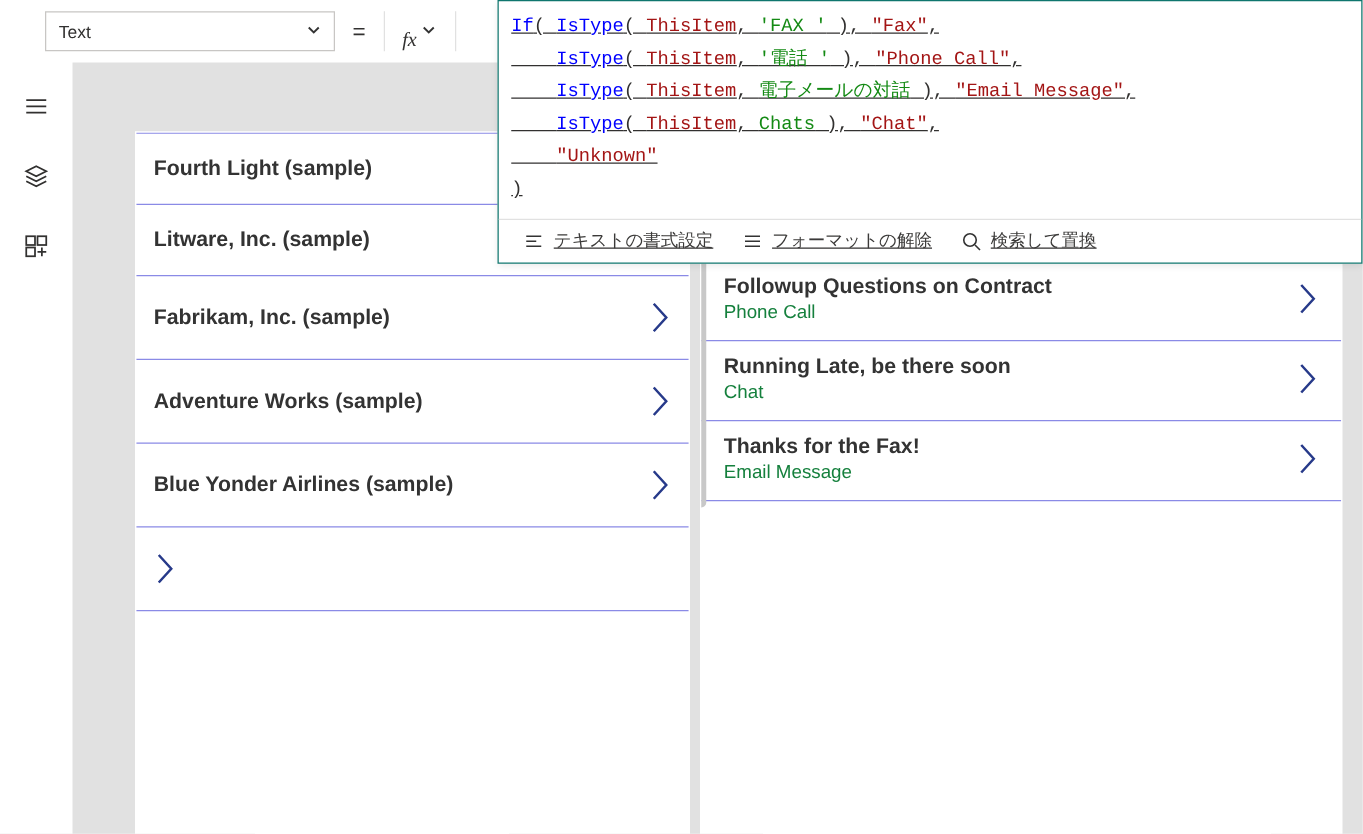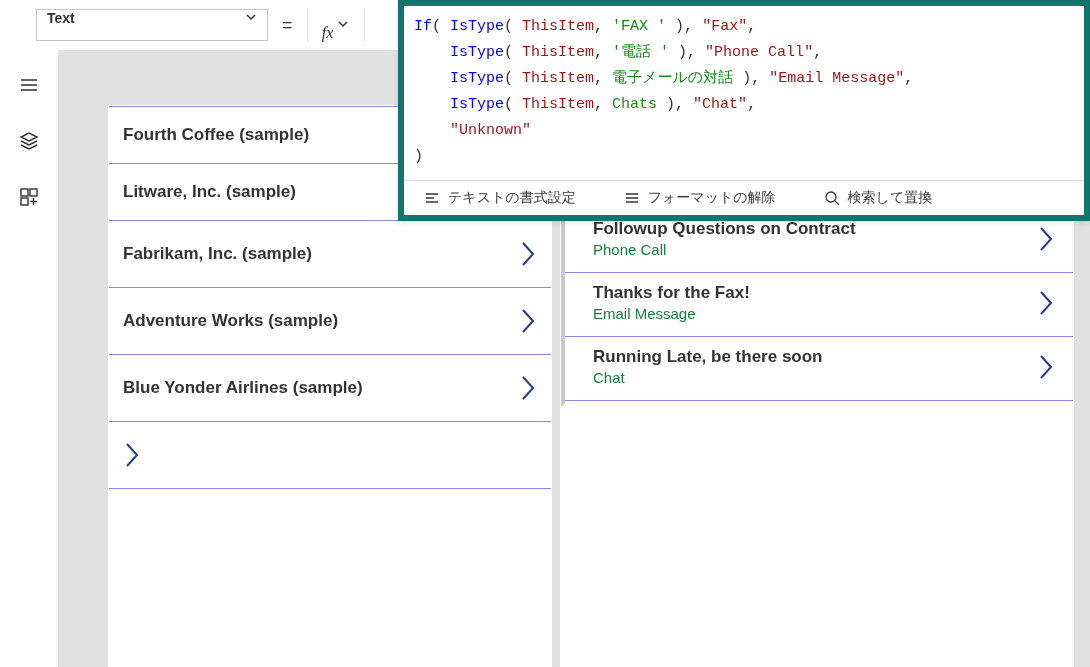--- a/index.html
+++ b/index.html
@@ -1,37 +1,37 @@
 <!DOCTYPE html>
 <html><head>
   <meta charset="utf-8">
   <style>
     * { margin:0; padding:0; box-sizing:border-box; }
     body { font-family:"Segoe UI",Arial,sans-serif; font-size:14px; background:#fff; color:#323130; overflow:hidden; width:1090px; height:667px; position:relative; }
     .top-bar { position:absolute; top:0; left:0; right:0; height:50px; display:flex; align-items:center; z-index:2; }
     .side-rail { position:absolute; top:50px; left:0; width:58px; bottom:0; display:flex; flex-direction:column; align-items:center; padding-top:25px; gap:36px; z-index:3; }
     .canvas { position:absolute; top:50px; left:58px; right:0; bottom:0; background:#e1e1e1; }
-    .property-select { margin-left:36px; width:232px; height:32px; border:1px solid #c8c6c4; padding:0 10px; display:flex; justify-content:space-between; background:#fff; font-size:14px;font-weight:bold; }
+    .property-select { margin-left:36px; width:232px; height:32px; border:1px solid #c8c6c4; padding:0 10px; display:flex; align-items:center; justify-content:space-between; background:#fff; font-size:14px; }
     .equals { margin:0 14px; font-size:18px; }
     .fx-wrap { display:flex; align-items:center; gap:4px; width:58px; justify-content:center; border-left:1px solid #e1e1e1; border-right:1px solid #e1e1e1; height:32px; }
     .fx-wrap .fx { font-style:italic; font-family:"Times New Roman",serif; font-size:16px;margin-top:15px; }
-    .formula-panel { position:absolute; top:0; left:398px; right:0; background:#fff; border:6px solid #0f766e; box-shadow:0 2px 6px rgba(0,0,0,.1); z-index:10; }
+    .formula-panel { position:absolute; top:0; left:398px; right:0; background:#fff; border:1px solid #0f766e; box-shadow:0 2px 6px rgba(0,0,0,.1); z-index:10;text-decoration:underline; }
     .code { font-family:Consolas,"Courier New",monospace; font-size:15px; padding:8px 12px 10px 10px; line-height:26px; white-space:pre; } .tf { color:#0000ff; } .ti{ color:#a31515; } .lit{ color:#148a14; } .str{ color:#a31515; }
-    .fbar { display:flex; align-items:flex-end; gap:48px; padding:8px 20px; border-top:1px solid #e1e1e1; font-size:14px; color:#3b3a39; }
+    .fbar { display:flex; align-items:flex-end; gap:23px; padding:8px 20px; border-top:1px solid #e1e1e1; font-size:14px; color:#3b3a39; }
     .fbar-item { display:flex; align-items:center; gap:8px; }
     .ic svg { width:16px; height:16px; display:block; }
 
     .galleries { position:absolute; top:55px; left:50px; right:16px; bottom:0; display:flex; gap:8px; }
     .gallery { background:#fff; flex:1; border:1px solid transparent; overflow:hidden; }
     .gallery.left { max-width:444px; }
     .gallery.right { flex:1.05; position:relative; }
     .row { border-bottom:1px solid #8a8ae6; padding:18px 14px; display:flex; align-items:center; justify-content:space-between; }
     .gallery.left .row:first-child { border-top:1px solid #8a8ae6; }
     .row .title { font-size:17px; font-weight:600; color:#333; }
-    .card { border-bottom:1px solid #8a8ae6; padding:10px 18px 14px 32px; display:flex; align-items:center; justify-content:space-between; }
+    .card { border-bottom:1px solid #8a8ae6; padding:10px 18px 14px 18px; display:flex; align-items:center; justify-content:space-between; }
     .card .subject { font-size:17px; font-weight:600; color:#333; }
     .card .subtitle { font-size:15px; color:#15803d; margin-top:2px; }
     .partial { border-bottom:1px solid #8a8ae6; padding:0 18px 8px 18px; display:flex; align-items:center; justify-content:space-between; }
     .partial .subtitle { font-size:15px; color:#333; }
     .chev svg { width:18px; height:30px; display:block; }
     .chev path { stroke:#273a8a; stroke-width:2; fill:none; }
     .scroll-ind { position:absolute; left:-4px; top:-8px; width:8px; bottom:260px; background:#c8c8c8; border-radius:4px; }
 
     .chev-d svg { width:12px; height:12px; }
     .chev-d path { stroke:#333; stroke-width:1.5; fill:none; }
@@ -116,21 +116,21 @@
         <line x1="14.5" y1="11" x2="14.5" y2="18"></line>
         <line x1="11" y1="14.5" x2="18" y2="14.5"></line>
       </svg>
     </div>
 </div>
 
 <div class="canvas">
   <div class="galleries">
     <div class="gallery left" id="gallery-left">
         <div class="row">
-          <span class="title">Fourth Coffee (sample)</span>
+          <span class="title">Fourth Light (sample)</span>
           <span></span>
         </div>
         <div class="row">
           <span class="title">Litware, Inc. (sample)</span>
           <span></span>
         </div>
         <div class="row">
           <span class="title">Fabrikam, Inc. (sample)</span>
           <span class="chev">
             <svg viewBox="0 0 18 30">
@@ -192,36 +192,36 @@
               <div class="subtitle">Phone Call</div>
             </div>
             <span class="chev">
               <svg viewBox="0 0 18 30">
                 <path d="M4 4l10 11L4 26"></path>
               </svg>
             </span>
           </div>
           <div class="card">
             <div>
+              <div class="subject">Running Late, be there soon</div>
+              <div class="subtitle">Chat</div>
+            </div>
+            <span class="chev">
+              <svg viewBox="0 0 18 30">
+                <path d="M4 4l10 11L4 26"></path>
+              </svg>
+            </span>
+          </div>
+          <div class="card">
+            <div>
               <div class="subject">Thanks for the Fax!</div>
               <div class="subtitle">Email Message</div>
             </div>
             <span class="chev">
               <svg viewBox="0 0 18 30">
                 <path d="M4 4l10 11L4 26"></path>
               </svg>
             </span>
           </div>
-          <div class="card">
-            <div>
-              <div class="subject">Running Late, be there soon</div>
-              <div class="subtitle">Chat</div>
-            </div>
-            <span class="chev">
-              <svg viewBox="0 0 18 30">
-                <path d="M4 4l10 11L4 26"></path>
-              </svg>
-            </span>
-          </div>
         </div>
     </div>
   </div>
 </div>
 
 </body></html>

